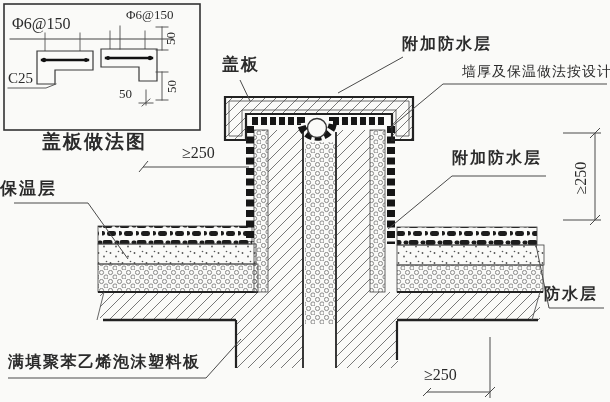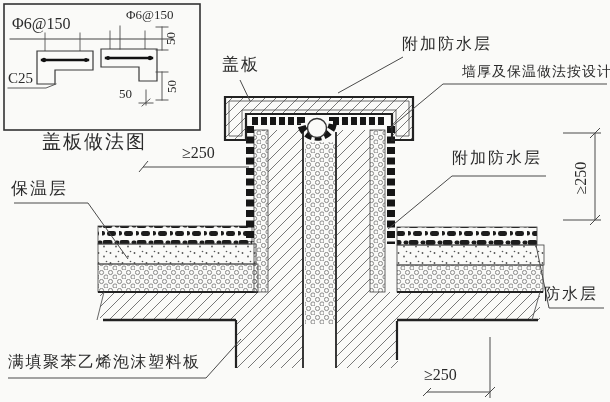--- a/index.html
+++ b/index.html
@@ -12,21 +12,21 @@
   }
   #drawing{position:absolute;left:0;top:0;}
   .lbl{
     position:absolute;
     color:#2b2b2b;
     white-space:nowrap;
     line-height:1.15;
     z-index:5;
     font-family:"Liberation Serif","DejaVu Serif",serif;
   }
-  .cn{letter-spacing:2px;}
+  .cn{letter-spacing:2px;font-weight:bold;}
   .rot{transform:rotate(-90deg);transform-origin:center center;text-align:center;}
 </style>
 </head>
 <body>
 
 <div id="stage">
 
   <svg id="drawing" width="610" height="402" viewBox="0 0 610 402">
     <defs>
       <pattern id="hatch" width="11" height="11" patternUnits="userSpaceOnUse">
@@ -175,21 +175,21 @@
   <div class="lbl" style="left:8px;top:70px;font-size:15px;">C25</div>
   <div class="lbl rot" style="left:159px;top:31px;width:24px;font-size:13px;">50</div>
   <div class="lbl rot" style="left:160px;top:79px;width:24px;font-size:13px;">50</div>
   <div class="lbl" style="left:119px;top:87px;font-size:13px;">50</div>
   <div class="lbl cn" style="left:42px;top:131px;font-size:19px;text-align:right;">盖板做法图</div>
 
   <div class="lbl cn" style="left:222px;top:55px;font-size:17px;">盖板</div>
   <div class="lbl cn" style="left:402px;top:35px;font-size:16px;">附加防水层</div>
   <div class="lbl" style="left:462px;top:64px;font-size:14px;letter-spacing:1px;">墙厚及保温做法按设计</div>
   <div class="lbl cn" style="left:452px;top:149px;font-size:16px;">附加防水层</div>
-  <div class="lbl cn" style="left:11px;top:179px;font-size:17px;">保温层</div>
+  <div class="lbl cn" style="left:0;top:179px;font-size:17px;">保温层</div>
   <div class="lbl cn" style="left:8px;top:353px;font-size:16px;letter-spacing:1.5px;">满填聚苯乙烯泡沫塑料板</div>
   <div class="lbl cn" style="left:544px;top:285px;font-size:16px;">防水层</div>
 
   <div class="lbl" style="left:182px;top:144px;font-size:16px;">≥250</div>
   <div class="lbl rot" style="left:556px;top:169px;width:50px;font-size:16px;">≥250</div>
   <div class="lbl" style="left:424px;top:366px;font-size:16px;">≥250</div>
 
 </div>
 
 </body></html>

